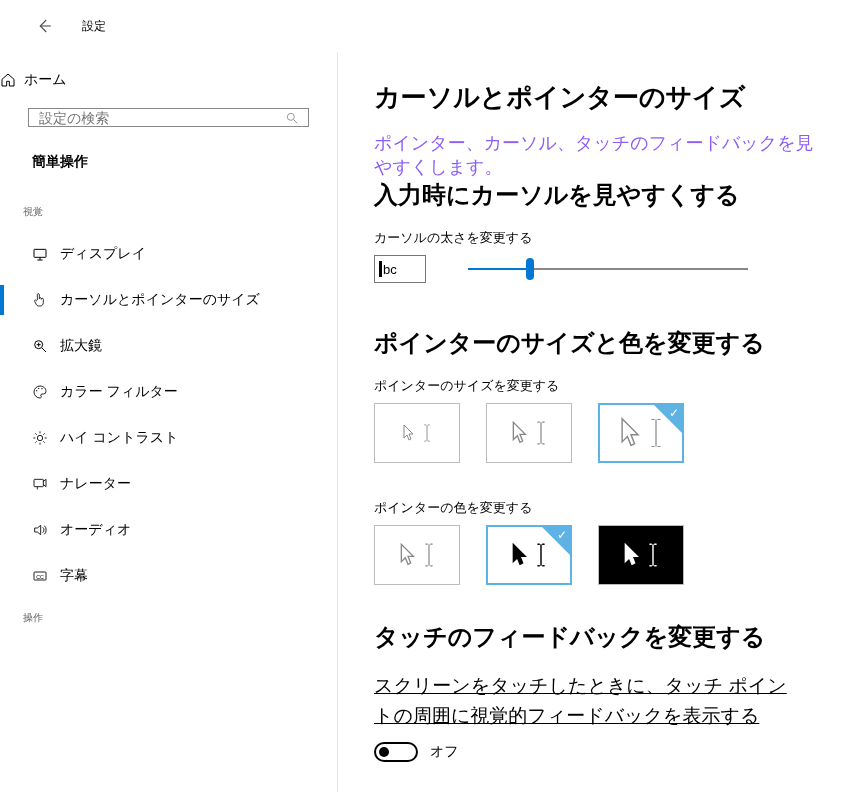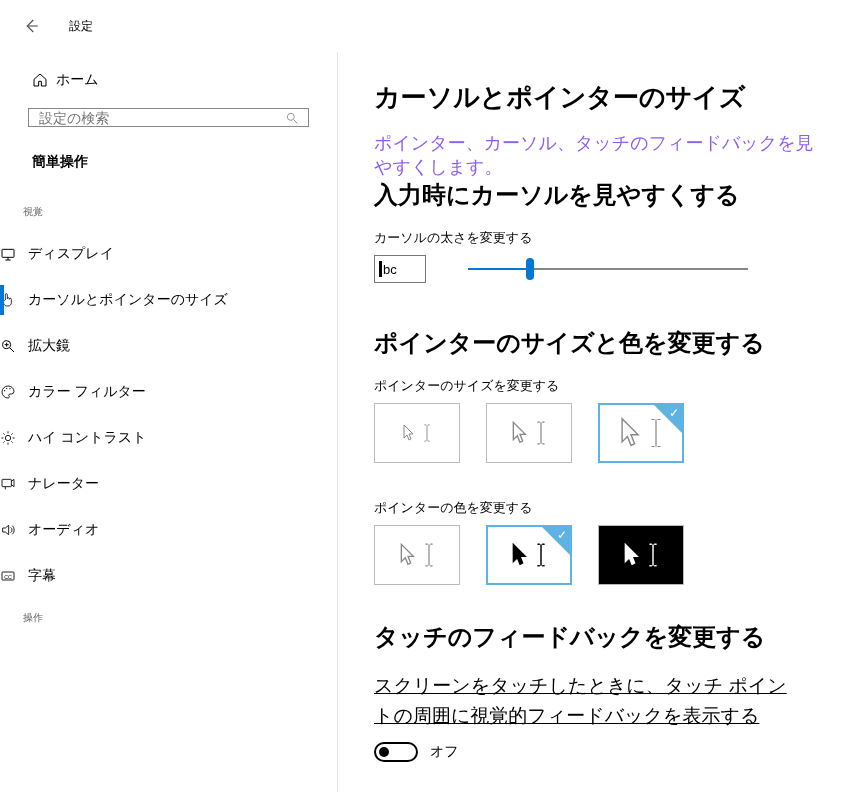--- a/index.html
+++ b/index.html
@@ -13,21 +13,21 @@
     height: 792px;
     overflow: hidden;
     display: flex;
     flex-direction: column;
   }
   
   .titlebar {
     height: 52px;
     display: flex;
     align-items: center;
-    padding-left: 11px;
+    padding-left: 24px;
   }
   .back-btn {
     width: 40px;
     height: 40px;
     display: flex;
     align-items: center;
     justify-content: center;
     color: #505050;
     font-size: 18px;
   }
@@ -45,21 +45,20 @@
     width: 338px;
     border-right: 1px solid #e5e5e5;
     padding-top: 6px;
     display: flex;
     flex-direction: column;
   }
   .sb-home {
     display: flex;
     align-items: center;
     height: 44px;
-    padding-left: 32px;
     text-align: right;
   }
   .sb-home .icon { width: 24px; }
   .search-wrap {
     margin: 6px 28px 18px 28px;
     position: relative;
   }
   .search-box {
     width: 100%;
     border: 1px solid #888;
@@ -82,20 +81,21 @@
   }
   .sb-group-label {
     color: #666;
     font-size: 10px;
     padding: 12px 0 12px 23px;
   }
   .sb-item {
     display: flex;
     align-items: center;
     height: 46px;
+    padding-left: 32px;
     position: relative;
     cursor: default;
   }
   .sb-item .icon {
     width: 28px;
     display: flex;
     align-items: center;
     justify-content: flex-start;
     color: #000;
   }

